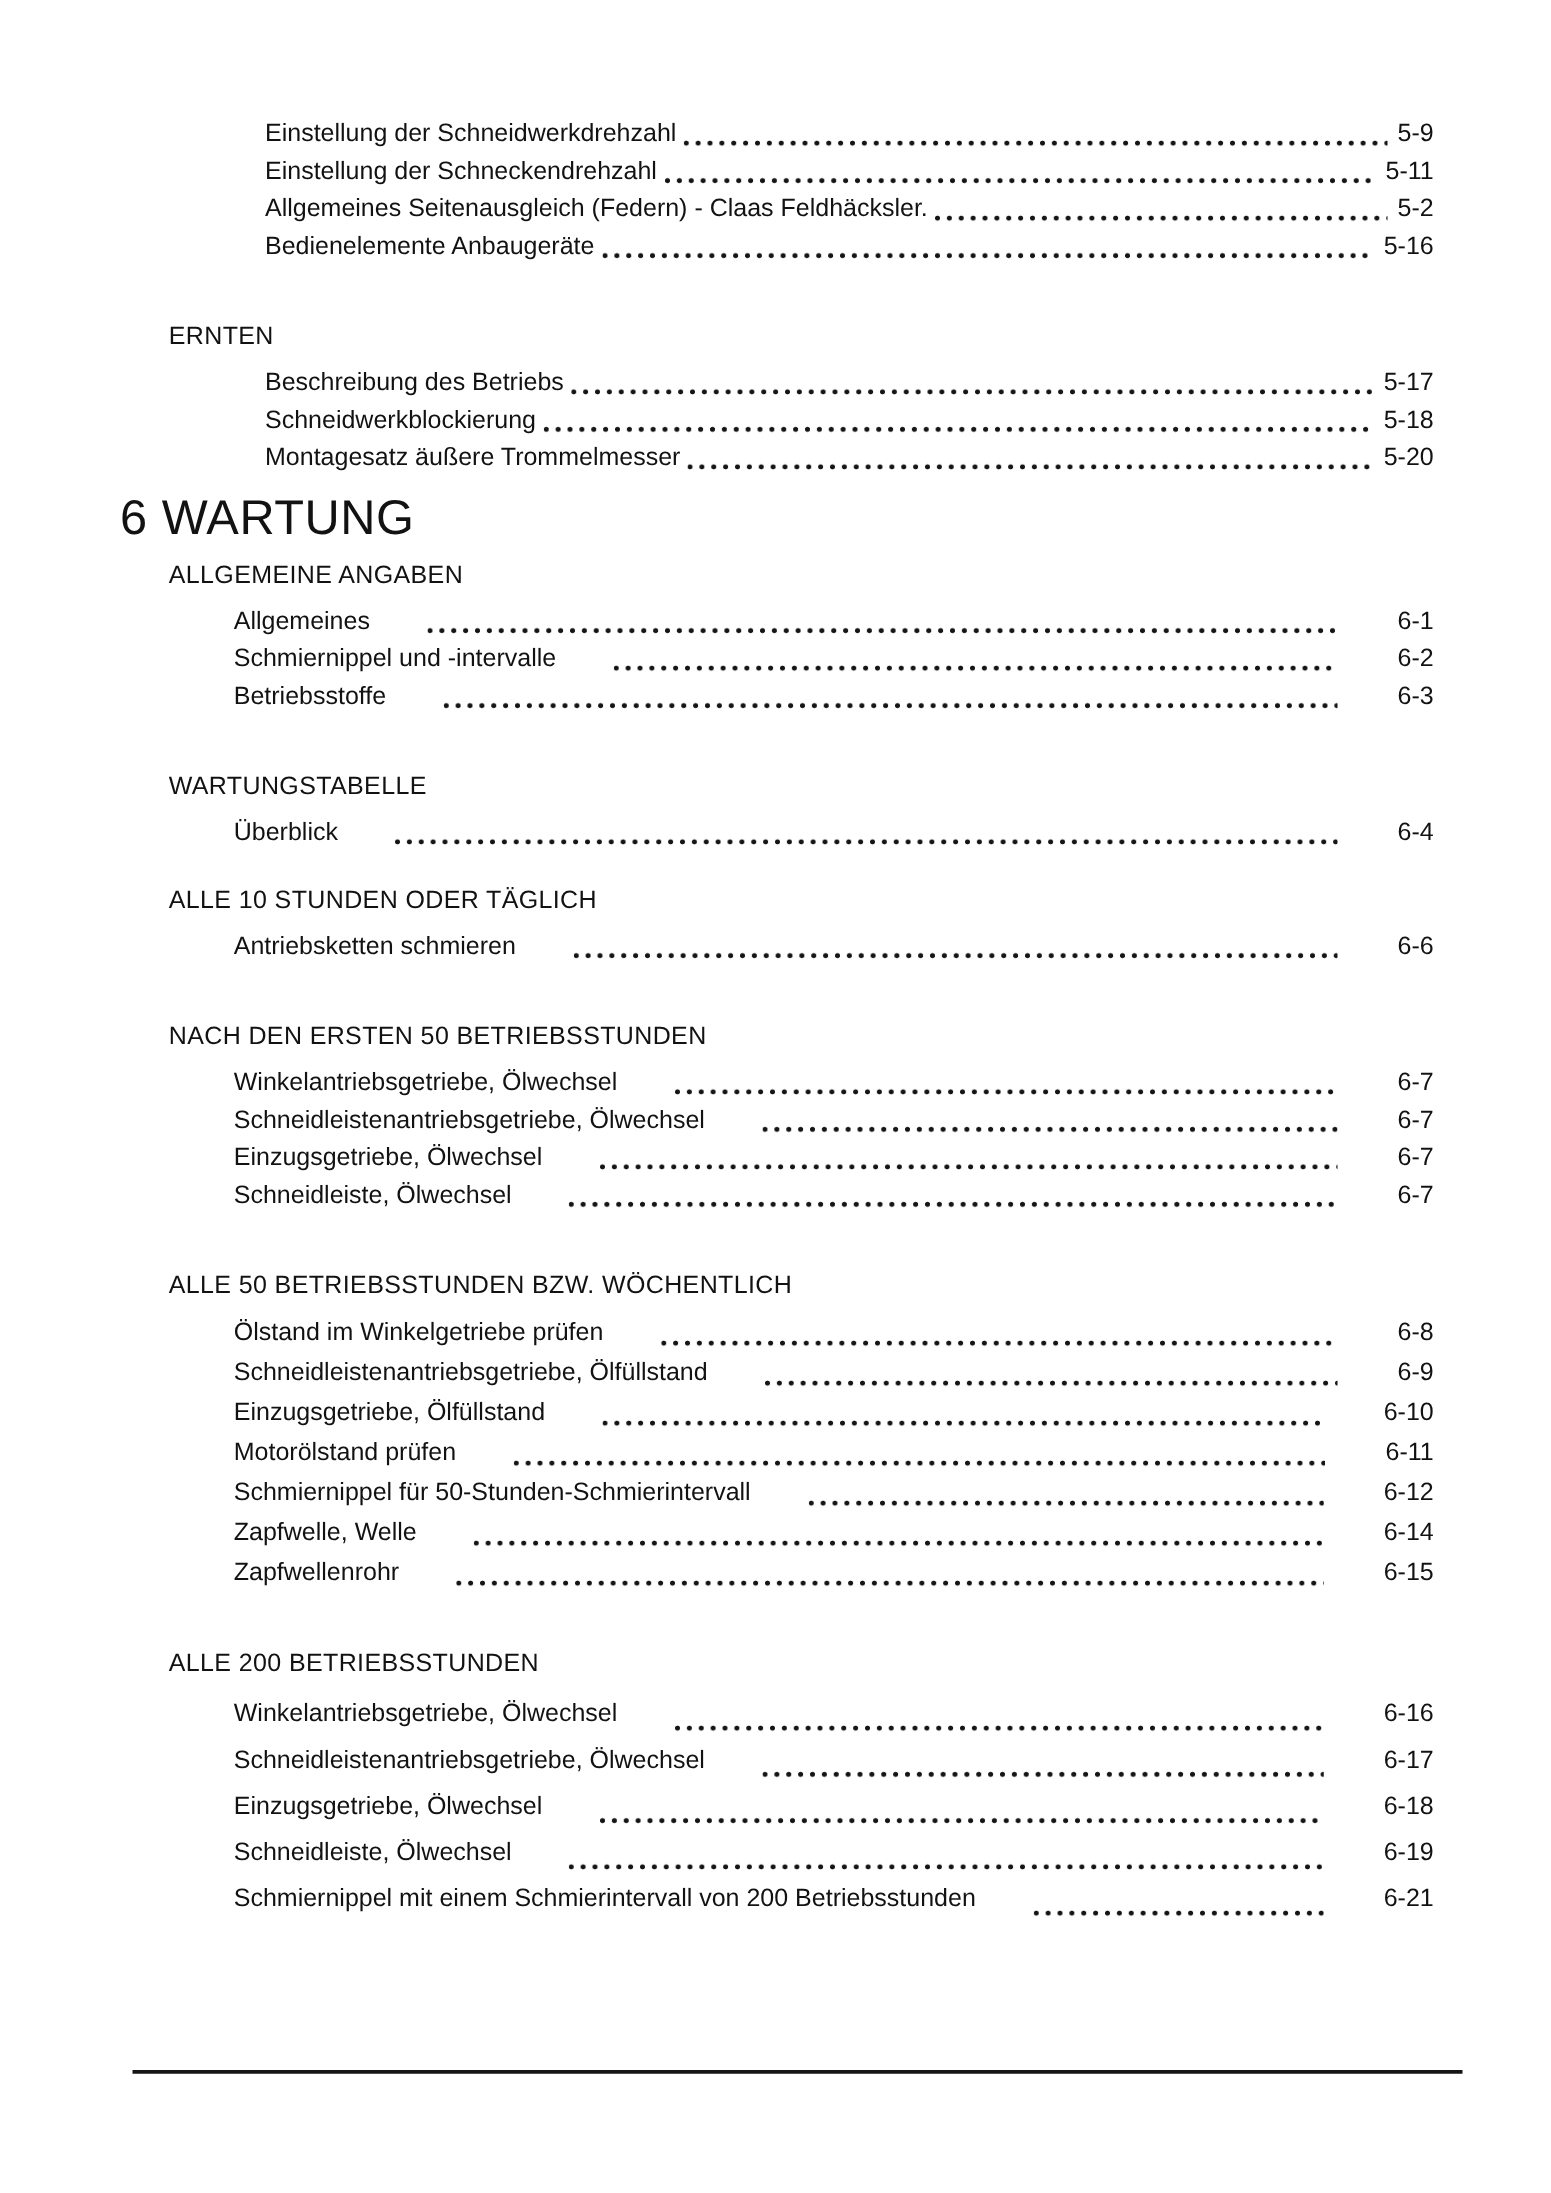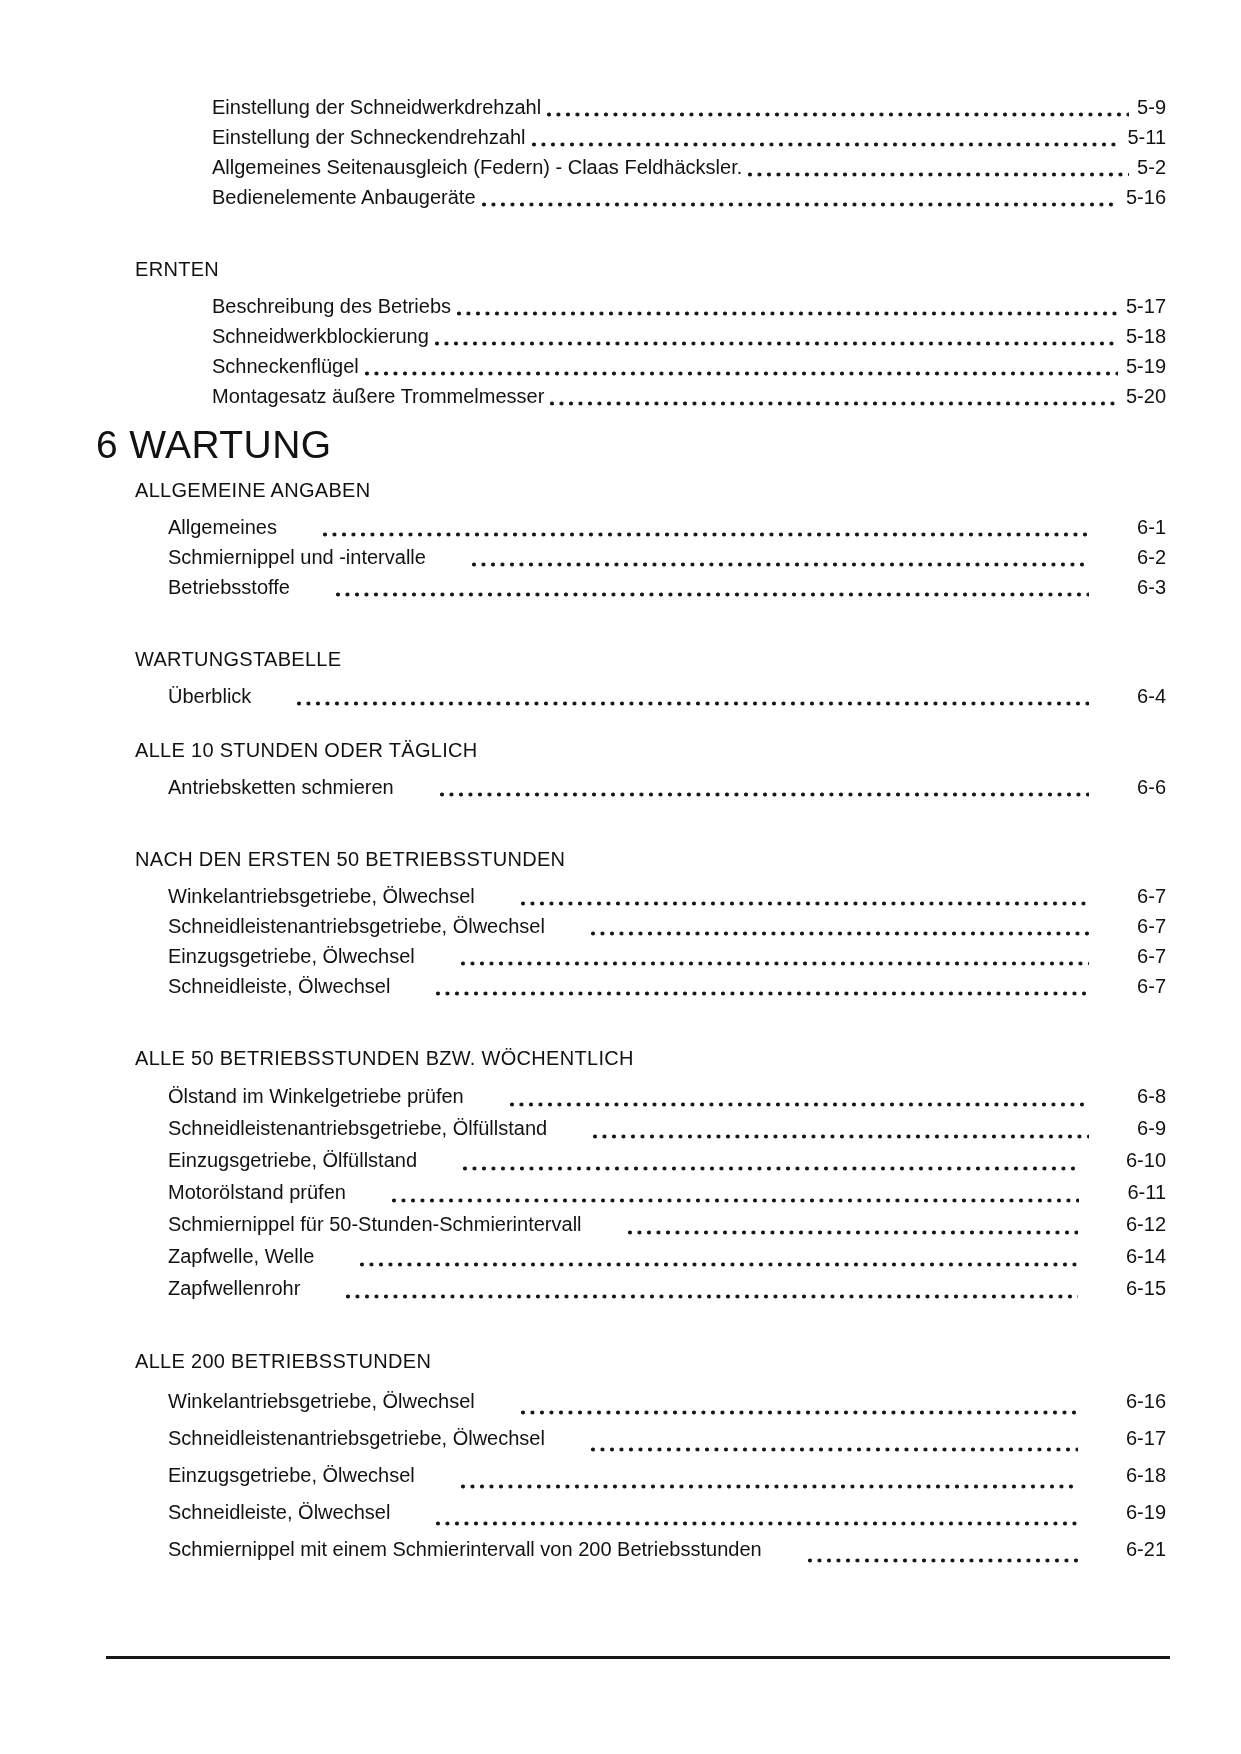--- a/index.html
+++ b/index.html
@@ -5,21 +5,21 @@
   html, body { margin: 0; padding: 0; background: #ffffff; }
 
   .page {
     position: relative;
     width: 1241px;
     height: 1754px;
     box-sizing: border-box;
     background: #ffffff;
     color: #121212;
     font-family: "Liberation Sans", "DejaVu Sans", sans-serif;
-    padding: 92px 75px 0 96px;
+    padding: 92px 94px 0 96px;
     overflow: hidden;
   }
 
   .toc-block { margin: 0; }
 
   .chapter-heading {
     font-size: 39px;
     line-height: 36px;
     font-weight: 400;
     letter-spacing: 0.4px;
@@ -44,21 +44,21 @@
   .toc-row {
     display: flex;
     align-items: baseline;
     font-size: 20px;
     line-height: 30px;
   }
   .toc-block:nth-child(8) .toc-row { line-height: 32px; }
   .toc-block:nth-child(9) .toc-row { line-height: 37px; }
 
   .indent-deep  .toc-row { margin-left: 116px; }
-  .indent-normal .toc-row { margin-left: 72px; gap: 40px; }
+  .indent-normal .toc-row { margin-left: 91px; gap: 40px; }
 
   .toc-label { white-space: nowrap; }
 
   .toc-leader {
     flex: 1 1 auto;
     min-width: 24px;
     align-self: flex-end;
     height: 5px;
     margin: 0 8px 5px 6px;
     background-image: radial-gradient(circle at 2px 2.5px, #151515 1.7px, transparent 2.3px);
@@ -110,25 +110,20 @@
     <span class="toc-label">Beschreibung des Betriebs</span>
     <span class="toc-leader"></span>
     <span class="toc-page">5-17</span>
   </div>
         <div class="toc-row">
     <span class="toc-label">Schneidwerkblockierung</span>
     <span class="toc-leader"></span>
     <span class="toc-page">5-18</span>
   </div>
         <div class="toc-row">
-    <span class="toc-label">Schneckenflügel</span>
-    <span class="toc-leader"></span>
-    <span class="toc-page">5-19</span>
-  </div>
-        <div class="toc-row">
     <span class="toc-label">Montagesatz äußere Trommelmesser</span>
     <span class="toc-leader"></span>
     <span class="toc-page">5-20</span>
   </div>
       </div>
       <div class="toc-block toc-block--chapter indent-normal">
         <div class="chapter-heading">6 WARTUNG</div>
       </div>
       <div class="toc-block toc-block--section indent-normal">
         <div class="section-heading">ALLGEMEINE ANGABEN</div>

